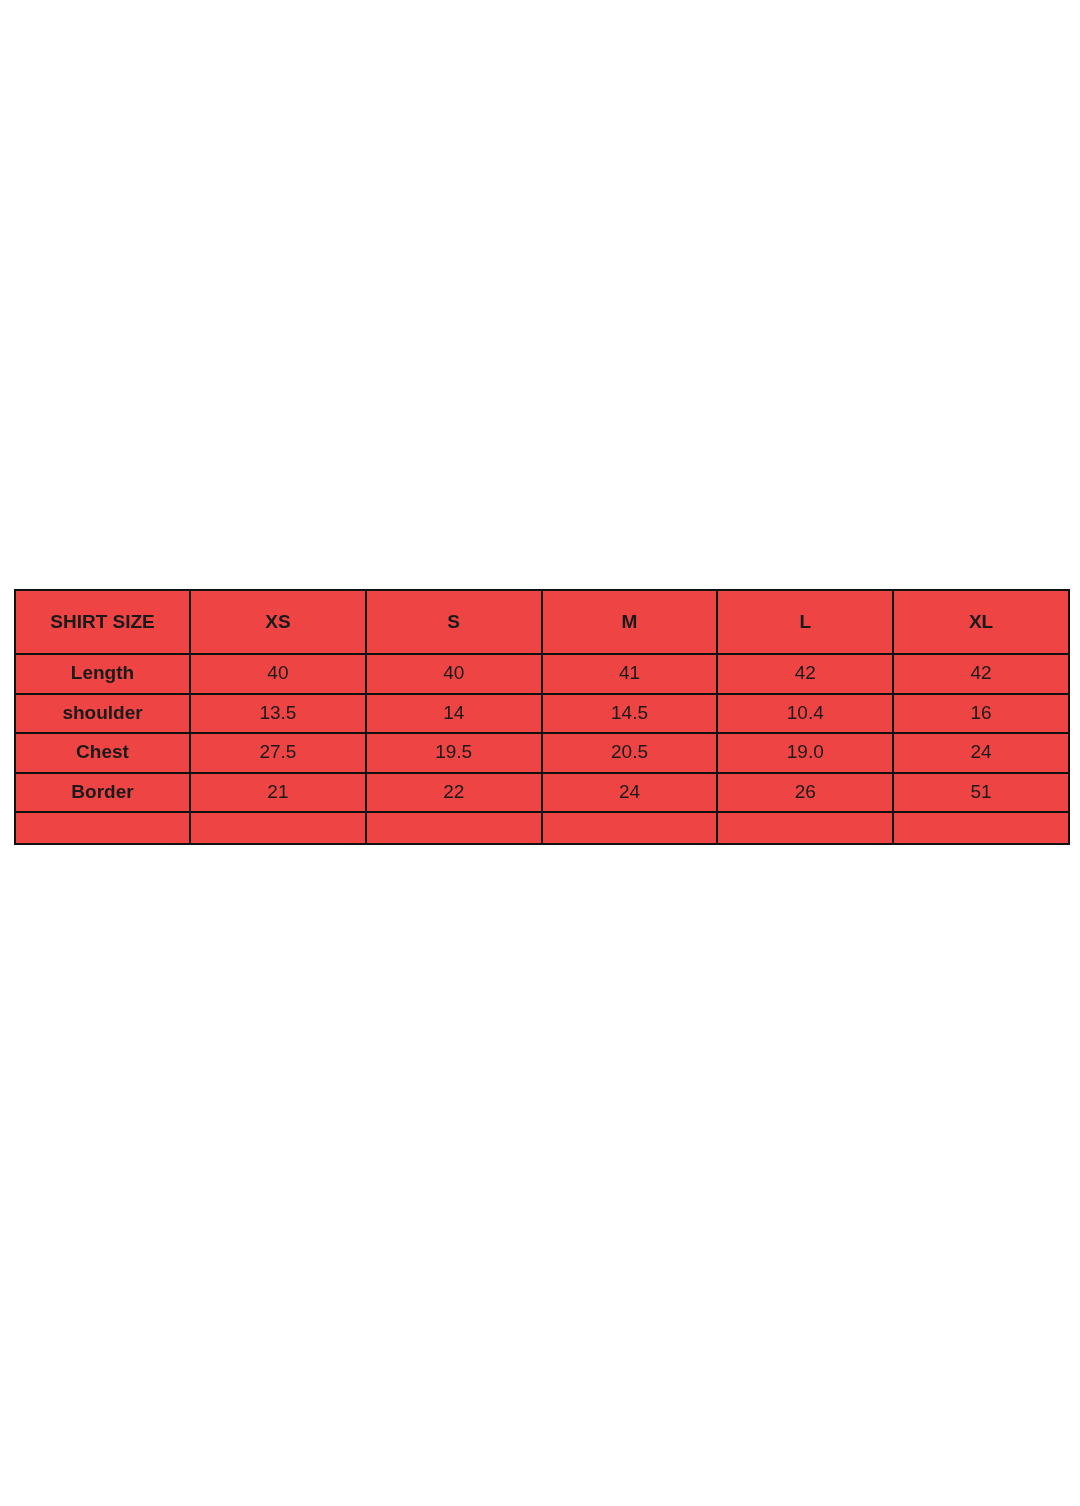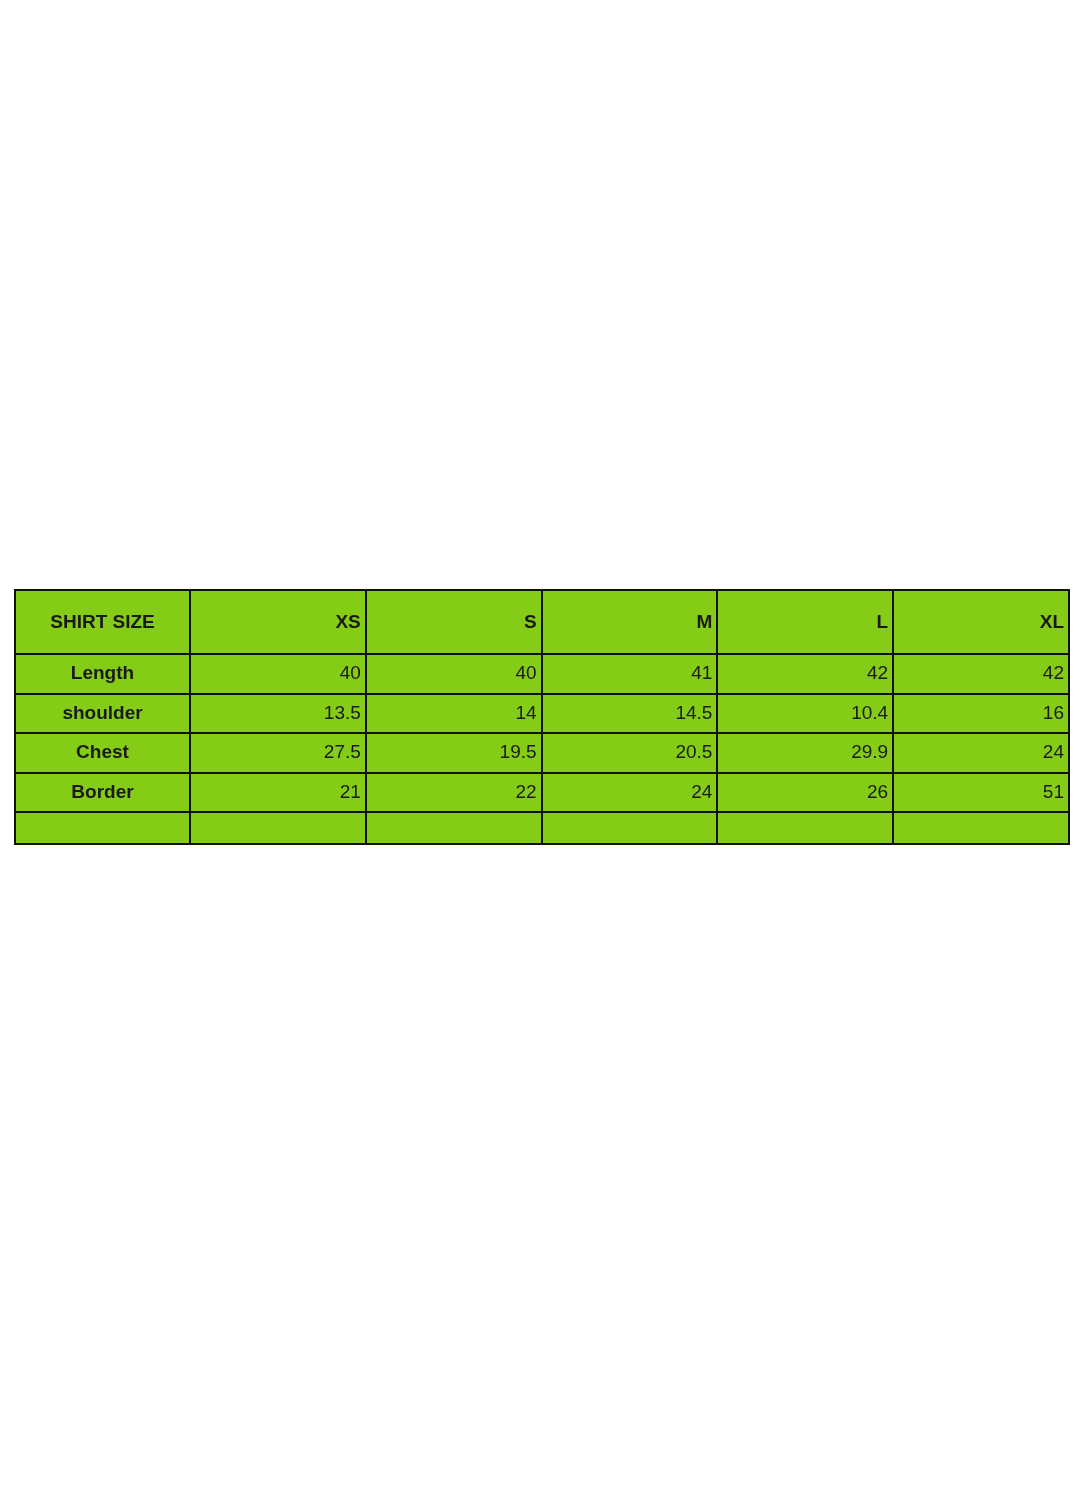--- a/index.html
+++ b/index.html
@@ -20,31 +20,31 @@
     position: absolute;
     left: 14px;
     top: 589px;
     width: 1054px;
   }
 
   table.size-chart {
     border-collapse: collapse;
     table-layout: fixed;
     width: 1054px;
-    background: #84cc16;
+    background: #ef4444;
   }
 
   table.size-chart col.label-col { width: 175px; }
   table.size-chart col.size-col  { width: 175.8px; }
 
   table.size-chart td {
     border: 2px solid #111111;
     height: 37.5px;
     padding: 0 4px;
-    text-align: right;
+    text-align: center;
     vertical-align: middle;
     font-size: 19px;
     line-height: 1.1;
     color: #1a1a1a;
     white-space: nowrap;
   }
 
   
   table.size-chart tr.header-row td {
     height: 62px;
@@ -99,21 +99,21 @@
         <td>14.5</td>
         <td>10.4</td>
         <td>16</td>
       </tr>
 
       <tr>
         <td class="row-label">Chest</td>
         <td>27.5</td>
         <td>19.5</td>
         <td>20.5</td>
-        <td>29.9</td>
+        <td>19.0</td>
         <td>24</td>
       </tr>
 
 
       <tr>
         <td class="row-label">Border</td>
         <td>21</td>
         <td>22</td>
         <td>24</td>
         <td>26</td>

